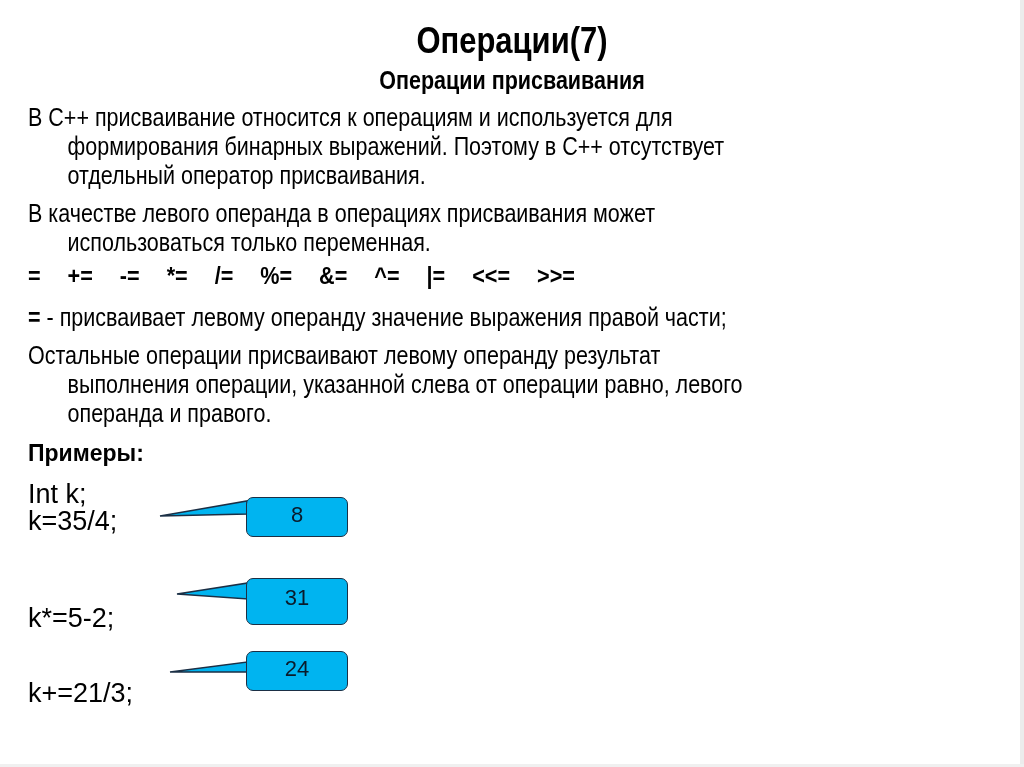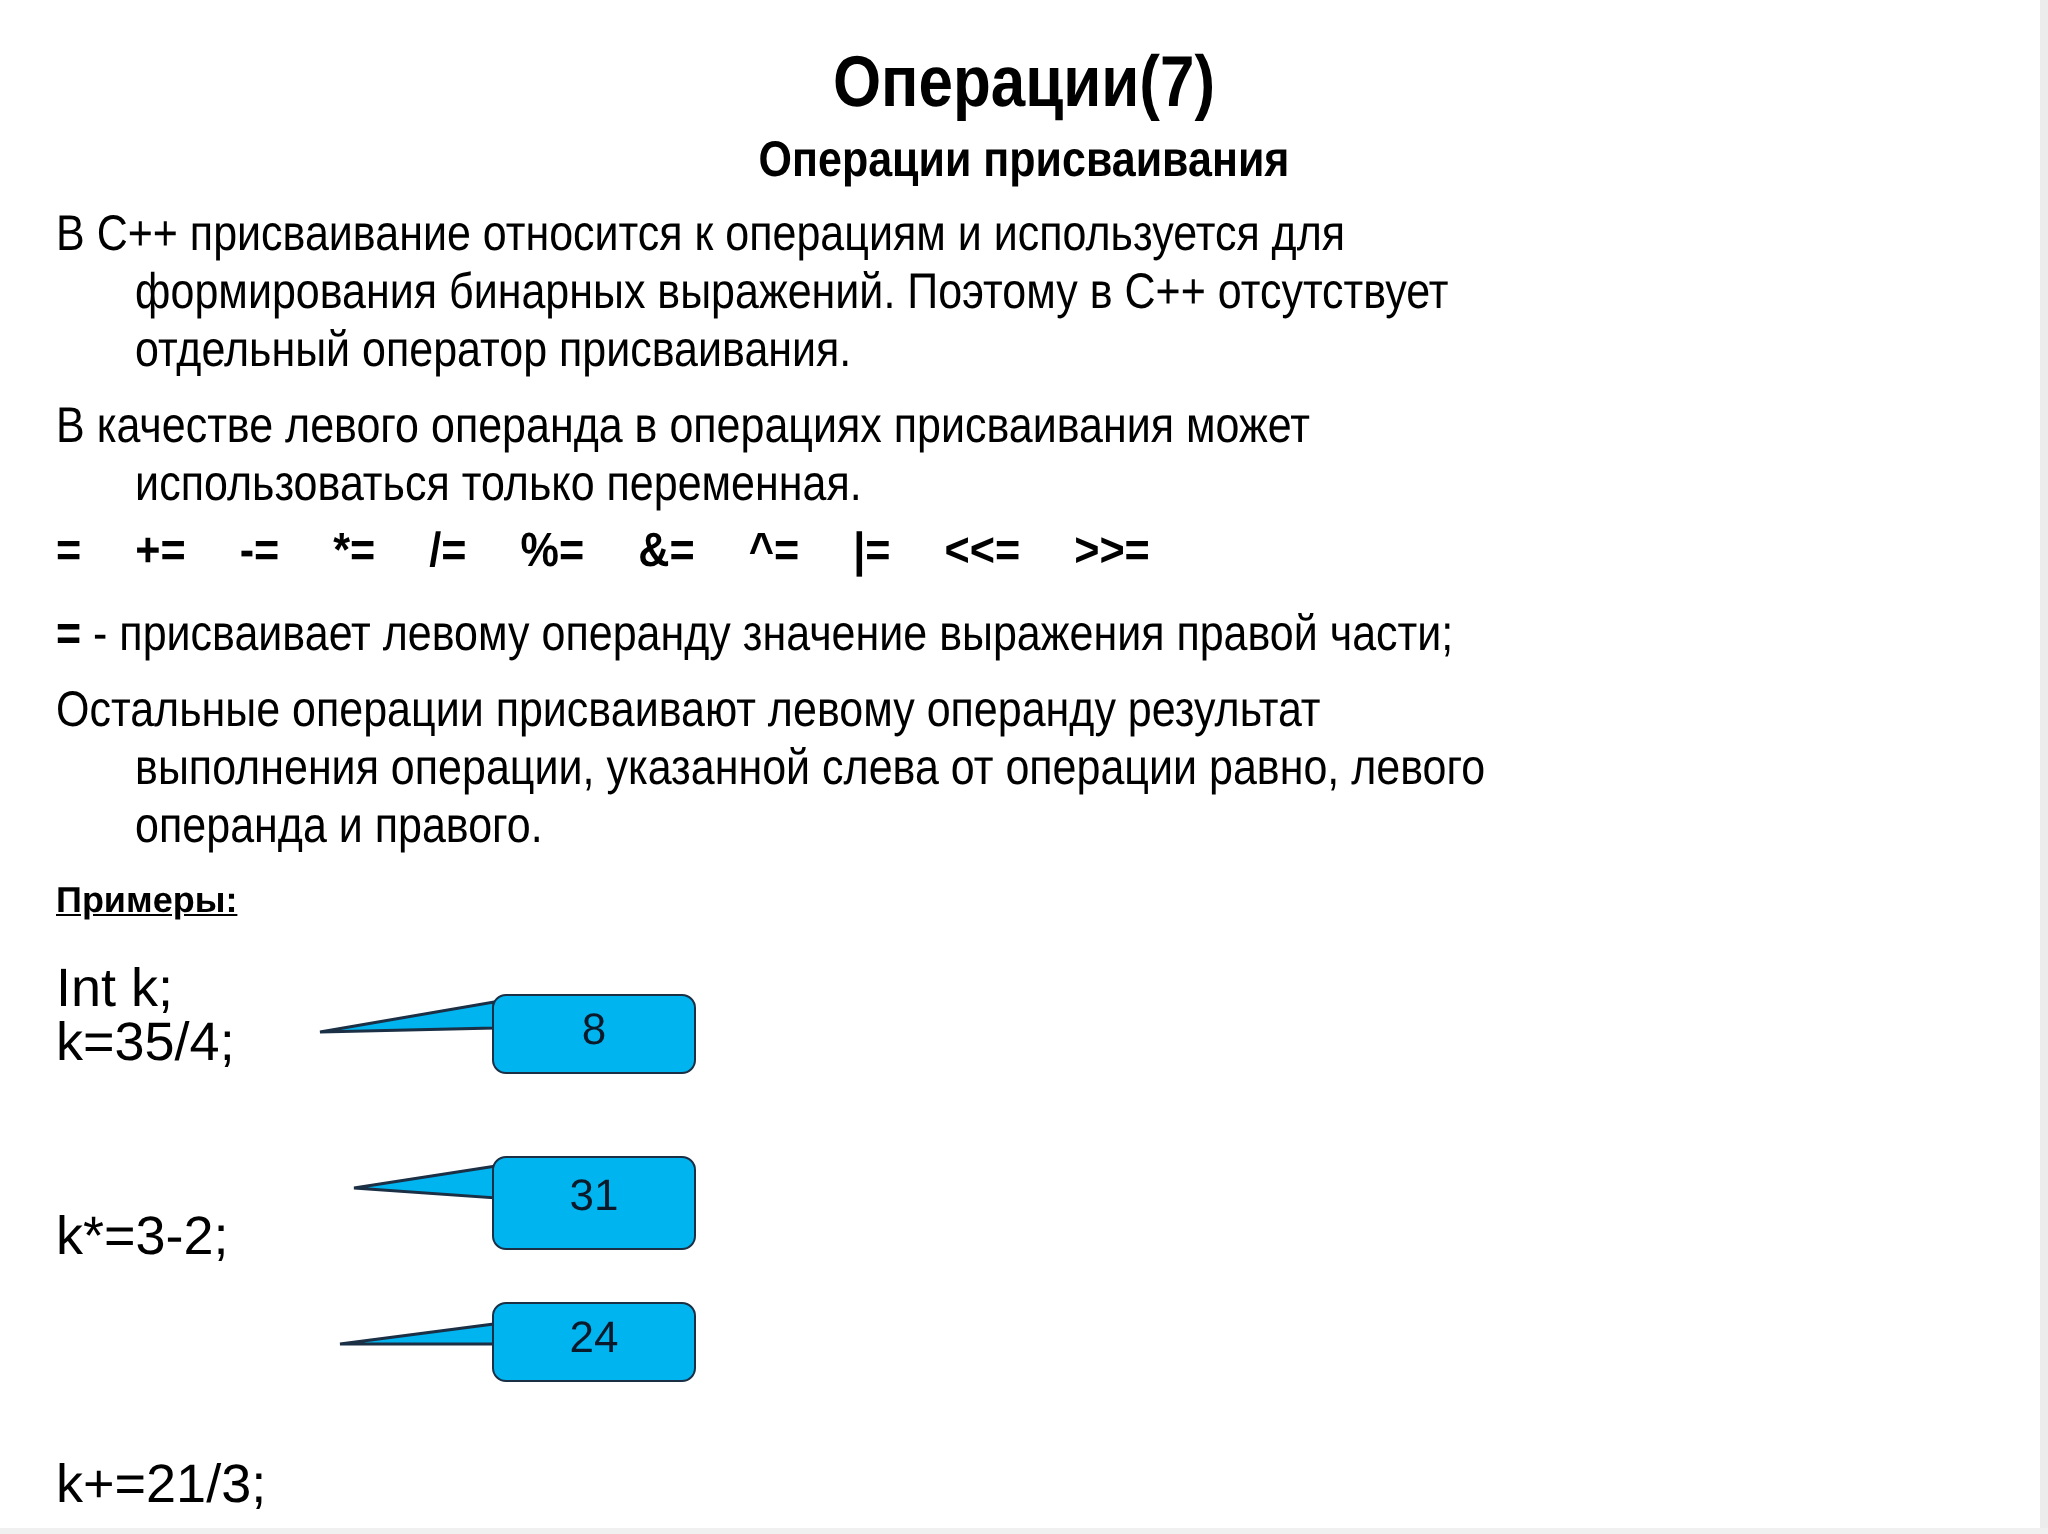--- a/index.html
+++ b/index.html
@@ -11,21 +11,21 @@
              font-weight: bold; font-size: 36px; transform: scaleX(0.86); transform-origin: center; }
     .subtitle { position: absolute; left: 0; width: 1024px; top: 66px; text-align: center;
                 font-weight: bold; font-size: 25px; transform: scaleX(0.86); }
     .para { position: absolute; left: 28px; font-size: 25px; line-height: 29px; white-space: nowrap;
             transform: scaleX(0.86); transform-origin: left top; }
     .para .line2 { padding-left: 46px; display: block; }
     .ops { position: absolute; left: 28px; top: 262px; font-size: 24px; font-weight: bold;
            word-spacing: 0; transform: scaleX(0.9); transform-origin: left top; }
     .ops span { display: inline-block; margin-right: 30px; }
     .code { position: absolute; left: 28px; font-size: 27px; }
-    .code.bold { font-weight: bold; font-size: 18px; text-decoration: underline; }
+    .code.bold { font-weight: bold; font-size: 23px; }
     .callout { position: absolute; }
     .callout .box { position: absolute; background: #00b4f0; border: 1.5px solid #1b2f45;
                     border-radius: 7px; text-align: center; font-size: 22px; color: #0a1a2a; }
   </style>
 </head>
 <body>
 
 <div class="edge-right"></div>
 <div class="edge-bottom"></div>
 
@@ -53,22 +53,22 @@
 
 <div class="para" style="top:341px">
   <span>Остальные операции присваивают левому операнду результат</span>
   <span class="line2">выполнения операции, указанной слева от операции равно, левого</span>
   <span class="line2">операнда и правого.</span>
 </div>
 
 <div class="code bold" style="top:440px">Примеры:</div>
 <div class="code" style="top:479px">Int k;</div>
 <div class="code" style="top:506px">k=35/4;</div>
-<div class="code" style="top:603px">k*=3-2;</div>
-<div class="code" style="top:727px">k+=21/3;</div>
+<div class="code" style="top:603px">k*=5-2;</div>
+<div class="code" style="top:678px">k+=21/3;</div>
 
 <svg class="callout" style="left:155px;top:490px" width="200" height="50">
   <polygon points="5,26 92,11 92,24" fill="#00b4f0" stroke="#1b2f45" stroke-width="1.5"></polygon>
 </svg>
 <div class="callout" style="left:246px;top:497px">
   <div class="box" style="width:100px;height:38px;line-height:34px">8</div>
 </div>
 
 <svg class="callout" style="left:170px;top:575px" width="200" height="50">
   <polygon points="7,19 78,8 78,24" fill="#00b4f0" stroke="#1b2f45" stroke-width="1.5"></polygon>

